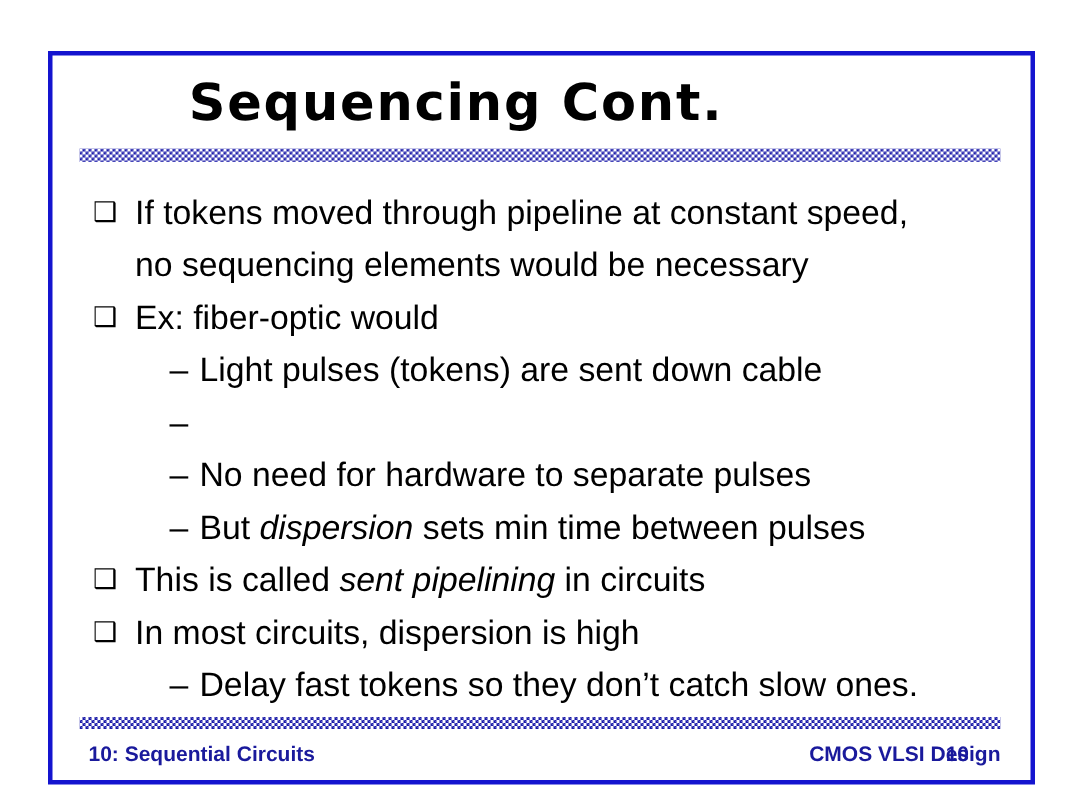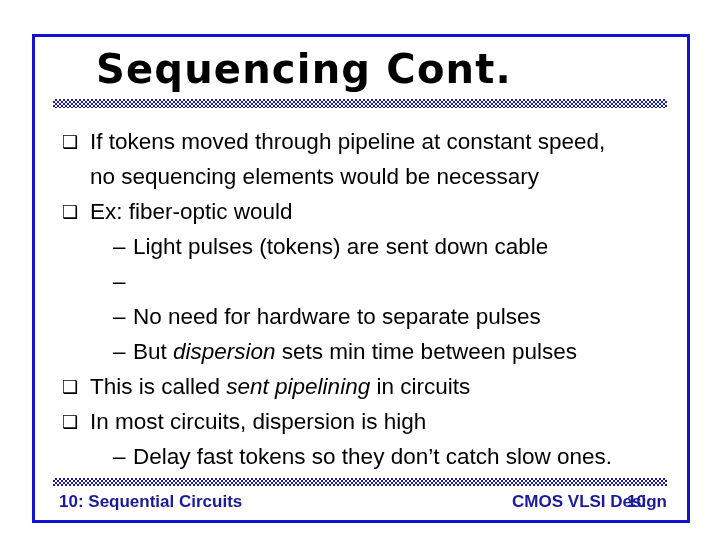--- a/index.html
+++ b/index.html
@@ -40,21 +40,21 @@
   #title {
     position: absolute;
     left: 36px;
     top: 44px;
     width: 536px;
     height: 50px;
     line-height: 50px;
     text-align: center;
     font-family: "DejaVu Sans", sans-serif;
     font-weight: bold;
-    font-size: 40px;
+    font-size: 34px;
     letter-spacing: 1.2px;
     color: #000000;
     white-space: nowrap;
   }
 
   
   .dither {
     position: absolute;
     background-color: #ffffff;
     background-image:
@@ -123,21 +123,21 @@
     margin-top: 15px;
   }
 
   
   #footer {
     position: absolute;
     left: 53px;
     top: 492px;
     width: 614px;
     height: 20px;
-    font-size: 17px;
+    font-size: 14px;
     font-weight: bold;
     color: #1a1a9c;
   }
   #footer-left {
     position: absolute;
     left: 6px;
     top: 0;
     line-height: 20px;
     white-space: nowrap;
   }

